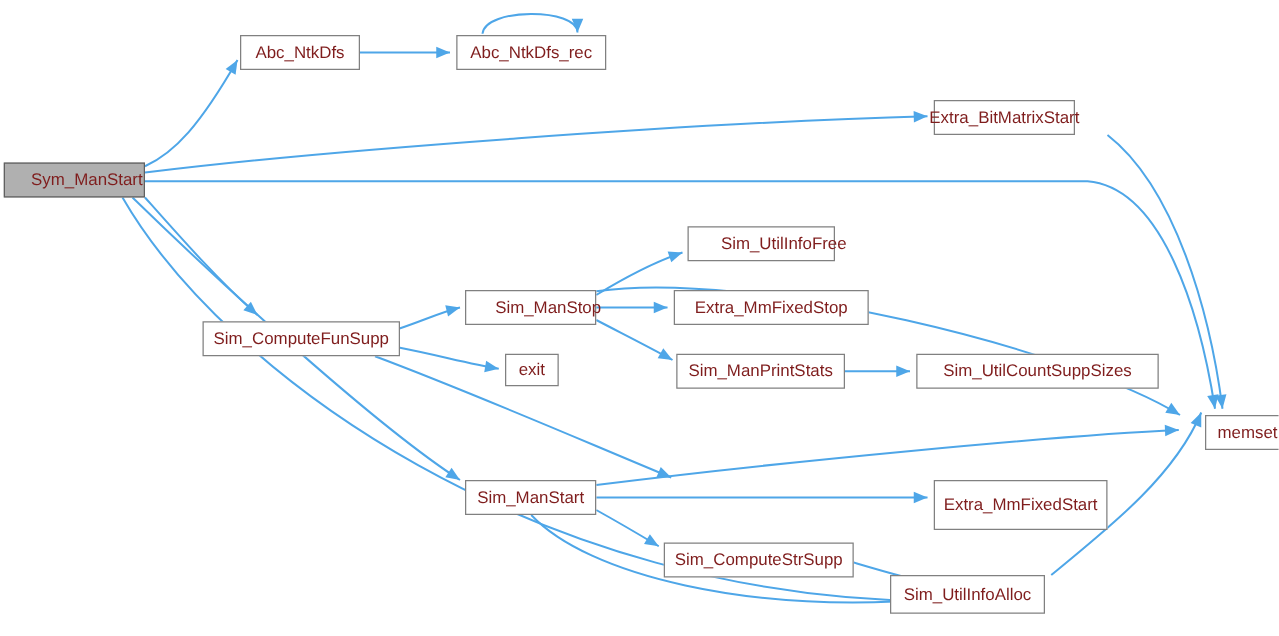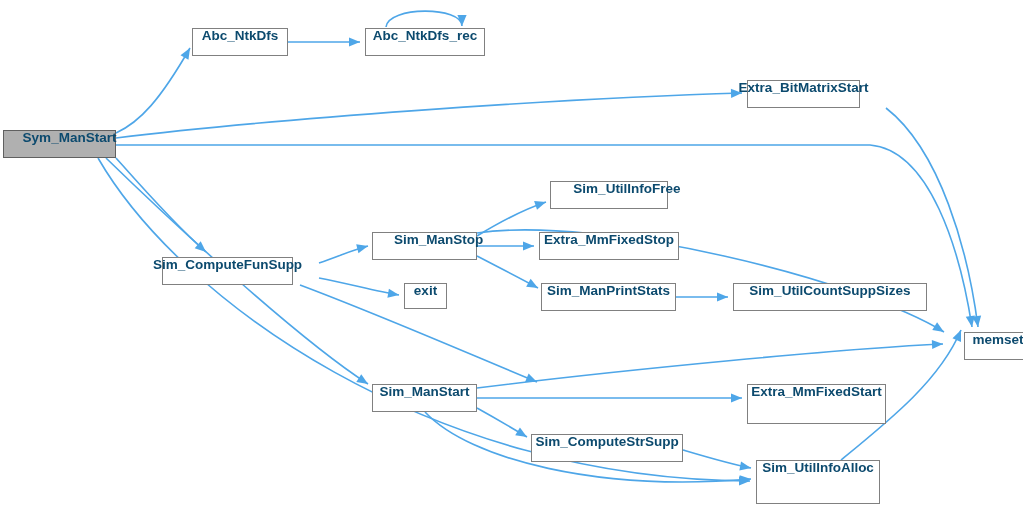--- a/index.html
+++ b/index.html
@@ -20,30 +20,29 @@
     left: 0;
     top: 0;
     width: 1023px;
     height: 509px;
   }
   .node {
     position: absolute;
     box-sizing: border-box;
     border: 1px solid #808080;
     background: #ffffff;
-    color: #0c4a6e;
+    color: #7f1d1d;
     font-size: 13.5px;
     line-height: 1;
     display: flex;
-    align-items: flex-start;
+    align-items: center;
     justify-content: center;
     white-space: nowrap;
     padding: 0 8px;
     z-index: 5;
-    font-weight: bold;
   }
   .node.highlight {
     background: #b0b0b0;
     border-color: #606060;
     padding-left: 28px;
   }
   .edge-path {
     fill: none;
     stroke: #4ea6e8;
     stroke-width: 1.6;
@@ -119,24 +118,24 @@
       </div>
       <div class="node" style="left: 747px; top: 80px; width: 113px; height: 28px;">
         <span>Extra_BitMatrixStart</span>
       </div>
       <div class="node" style="left: 550px; top: 181px; width: 118px; height: 28px; padding-left: 44px;">
         <span>Sim_UtilInfoFree</span>
       </div>
       <div class="node" style="left: 372px; top: 232px; width: 105px; height: 28px; padding-left: 36px;">
         <span>Sim_ManStop</span>
       </div>
-      <div class="node" style="left: 539px; top: 232px; width: 140px; height: 28px;">
+      <div class="node" style="left: 539px; top: 232px; width: 156px; height: 28px;">
         <span>Extra_MmFixedStop</span>
       </div>
-      <div class="node" style="left: 162px; top: 257px; width: 131px; height: 28px;">
+      <div class="node" style="left: 162px; top: 257px; width: 158px; height: 28px;">
         <span>Sim_ComputeFunSupp</span>
       </div>
       <div class="node" style="left: 404px; top: 283px; width: 43px; height: 26px;">
         <span>exit</span>
       </div>
       <div class="node" style="left: 541px; top: 283px; width: 135px; height: 28px;">
         <span>Sim_ManPrintStats</span>
       </div>
       <div class="node" style="left: 733px; top: 283px; width: 194px; height: 28px;">
         <span>Sim_UtilCountSuppSizes</span>
@@ -146,18 +145,18 @@
       </div>
       <div class="node" style="left: 372px; top: 384px; width: 105px; height: 28px;">
         <span>Sim_ManStart</span>
       </div>
       <div class="node" style="left: 747px; top: 384px; width: 139px; height: 40px;">
         <span>Extra_MmFixedStart</span>
       </div>
       <div class="node" style="left: 531px; top: 434px; width: 152px; height: 28px;">
         <span>Sim_ComputeStrSupp</span>
       </div>
-      <div class="node" style="left: 756px; top: 460px; width: 124px; height: 44px;">
+      <div class="node" style="left: 712px; top: 460px; width: 124px; height: 31px;">
         <span>Sim_UtilInfoAlloc</span>
       </div>
     </div>
 
 </div>
 
 </body></html>

